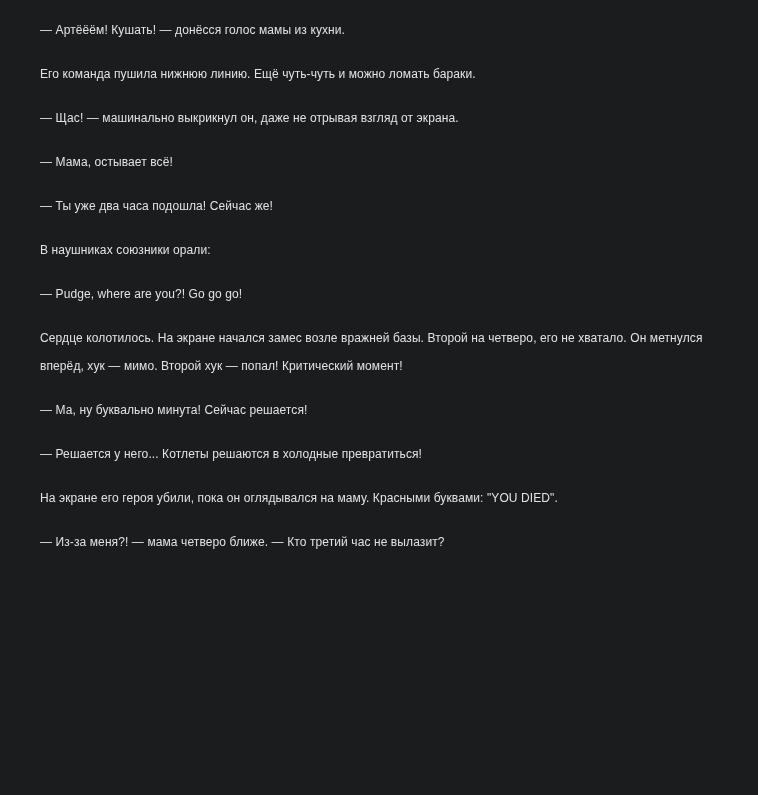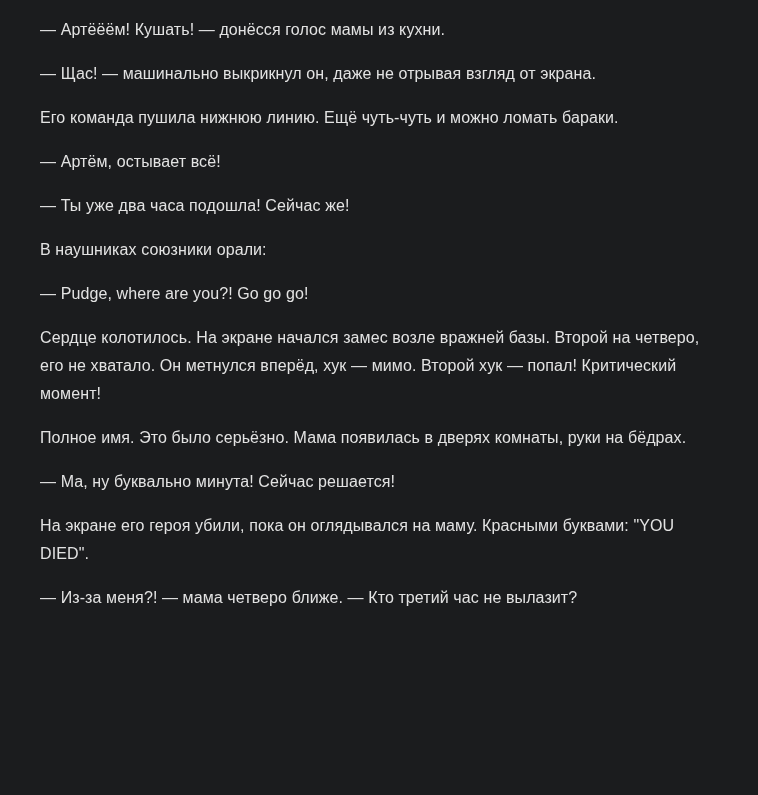--- a/index.html
+++ b/index.html
@@ -10,40 +10,40 @@
   body {
     width: 758px;
     height: 795px;
     overflow: hidden;
   }
   .story {
     box-sizing: border-box;
     width: 758px;
     padding: 16px 38px 0 40px;
     font-family: "Liberation Sans", sans-serif;
-    font-size: 16px;
+    font-size: 12px;
     line-height: 28px;
     font-weight: 400;
     color: #e3e3e3;
     letter-spacing: 0.1px;
   }
   .story p {
     margin: 0 0 16px 0;
     white-space: pre-wrap;
   }
 </style>
 </head>
 <body>
 
 <main class="story">
   <p>— Артёёём! Кушать! — донёсся голос мамы из кухни.</p>
+  <p>Его команда пушила нижнюю линию. Ещё чуть-чуть и можно ломать бараки.</p>
   <p>— Щас! — машинально выкрикнул он, даже не отрывая взгляд от экрана.</p>
-  <p>Его команда пушила нижнюю линию. Ещё чуть-чуть и можно ломать бараки.</p>
-  <p>— Артём, остывает всё!</p>
+  <p>— Мама, остывает всё!</p>
   <p>— Ты уже два часа подошла! Сейчас же!</p>
   <p>В наушниках союзники орали:</p>
   <p>— Pudge, where are you?! Go go go!</p>
   <p>Сердце колотилось. На экране начался замес возле вражней базы. Второй на четверо, его не хватало. Он метнулся вперёд, хук — мимо. Второй хук — попал! Критический момент!</p>
-  <p>Полное имя. Это было серьёзно. Мама появилась в дверях комнаты, руки на бёдрах.</p>
   <p>— Ма, ну буквально минута! Сейчас решается!</p>
+  <p>— Решается у него... Котлеты решаются в холодные превратиться!</p>
   <p>На экране его героя убили, пока он оглядывался на маму. Красными буквами: "YOU DIED".</p>
   <p>— Из-за меня?! — мама четверо ближе. — Кто третий час не вылазит?</p>
 </main>
 
 </body></html>

